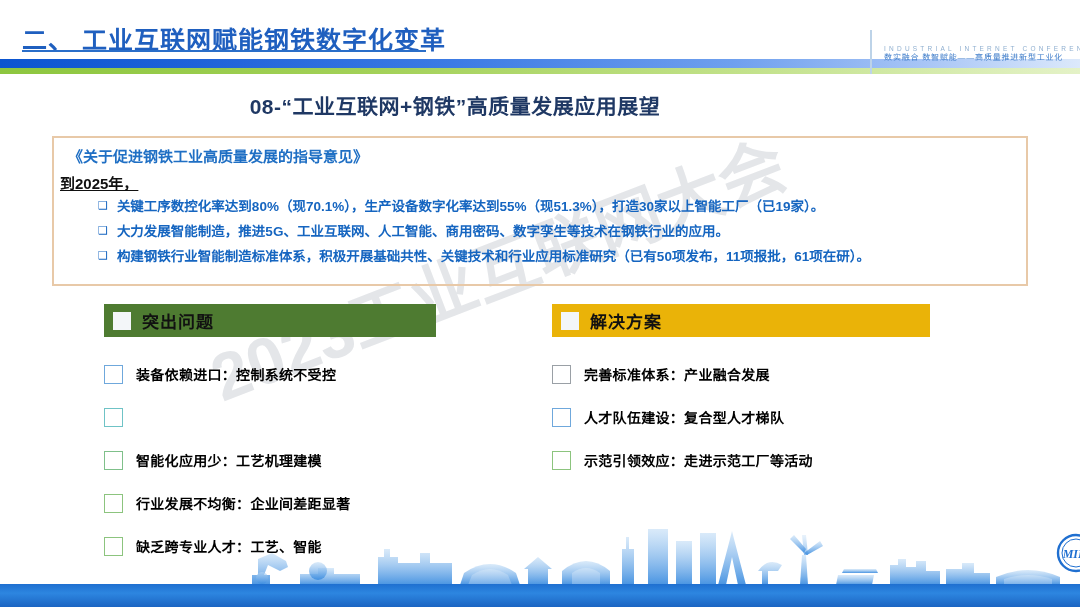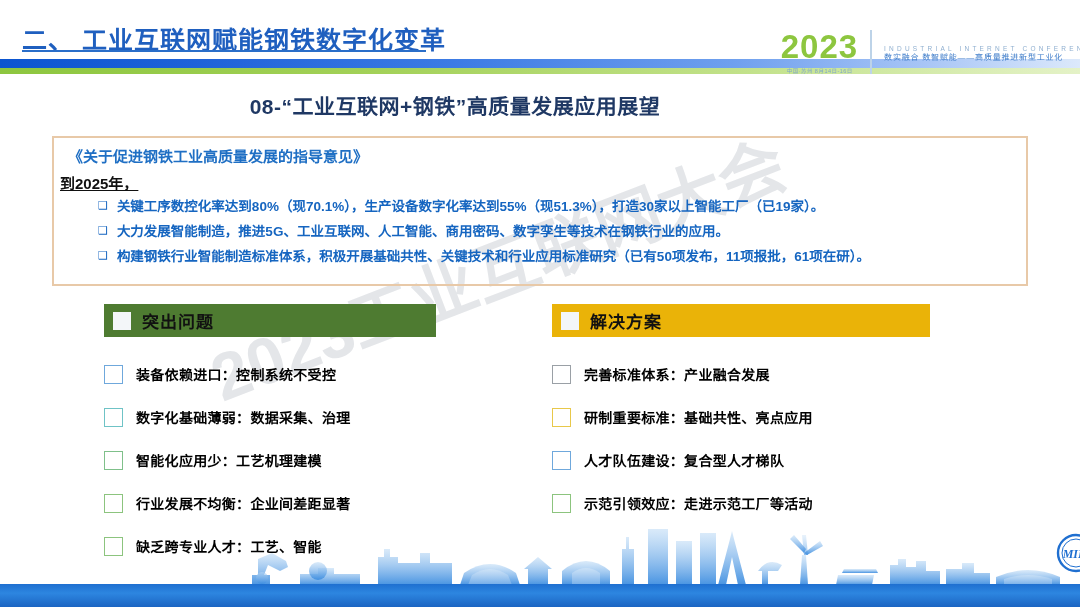--- a/index.html
+++ b/index.html
@@ -288,24 +288,20 @@
 <body>
 
 <div class="slide">
 
   <div class="hdr-title">二、 工业互联网赋能钢铁数字化变革</div>
   <div class="hdr-underline"></div>
   <div class="hdr-bar-blue"></div>
   <div class="hdr-bar-green"></div>
 
   <div class="conf-logo">
-    <div class="conf-year-wrap">
-      <div class="conf-year">2023</div>
-      <div class="conf-date">中国·苏州  8月14日-16日</div>
-    </div>
     <div class="conf-divider"></div>
     <div class="conf-right">
       <div class="conf-en">INDUSTRIAL INTERNET CONFERENCE</div>
       <div class="conf-slogan">数实融合  数智赋能——高质量推进新型工业化</div>
     </div>
   </div>
 
   <div class="slide-title">08-“工业互联网+钢铁”高质量发展应用展望</div>
 
   <div class="watermark">2023工业互联网大会</div>
@@ -333,21 +329,20 @@
       <span class="hbox"></span>
       <span class="htext">突出问题</span>
     </div>
     <div class="item-list">
       <div class="item-row">
         <span class="item-box" style="border-color:#6FA8DC;"></span>
         <span class="item-text">装备依赖进口：控制系统不受控</span>
       </div>
       <div class="item-row">
         <span class="item-box" style="border-color:#6FC3C6;"></span>
-        <span class="item-text">数字化基础薄弱：数据采集、治理</span>
       </div>
       <div class="item-row">
         <span class="item-box" style="border-color:#7FC08A;"></span>
         <span class="item-text">智能化应用少：工艺机理建模</span>
       </div>
       <div class="item-row">
         <span class="item-box" style="border-color:#8CC47E;"></span>
         <span class="item-text">行业发展不均衡：企业间差距显著</span>
       </div>
       <div class="item-row">
@@ -359,24 +354,20 @@
 
   <div class="col col-right">
     <div class="col-head col-head-orange" style="background: #eab308;">
       <span class="hbox"></span>
       <span class="htext">解决方案</span>
     </div>
     <div class="item-list">
       <div class="item-row">
         <span class="item-box" style="border-color:#9AA0A6;"></span>
         <span class="item-text">完善标准体系：产业融合发展</span>
-      </div>
-      <div class="item-row">
-        <span class="item-box" style="border-color:#E8C84A;"></span>
-        <span class="item-text">研制重要标准：基础共性、亮点应用</span>
       </div>
       <div class="item-row">
         <span class="item-box" style="border-color:#6FA8DC;"></span>
         <span class="item-text">人才队伍建设：复合型人才梯队</span>
       </div>
       <div class="item-row">
         <span class="item-box" style="border-color:#8CC47E;"></span>
         <span class="item-text">示范引领效应：走进示范工厂等活动</span>
       </div>
     </div>

